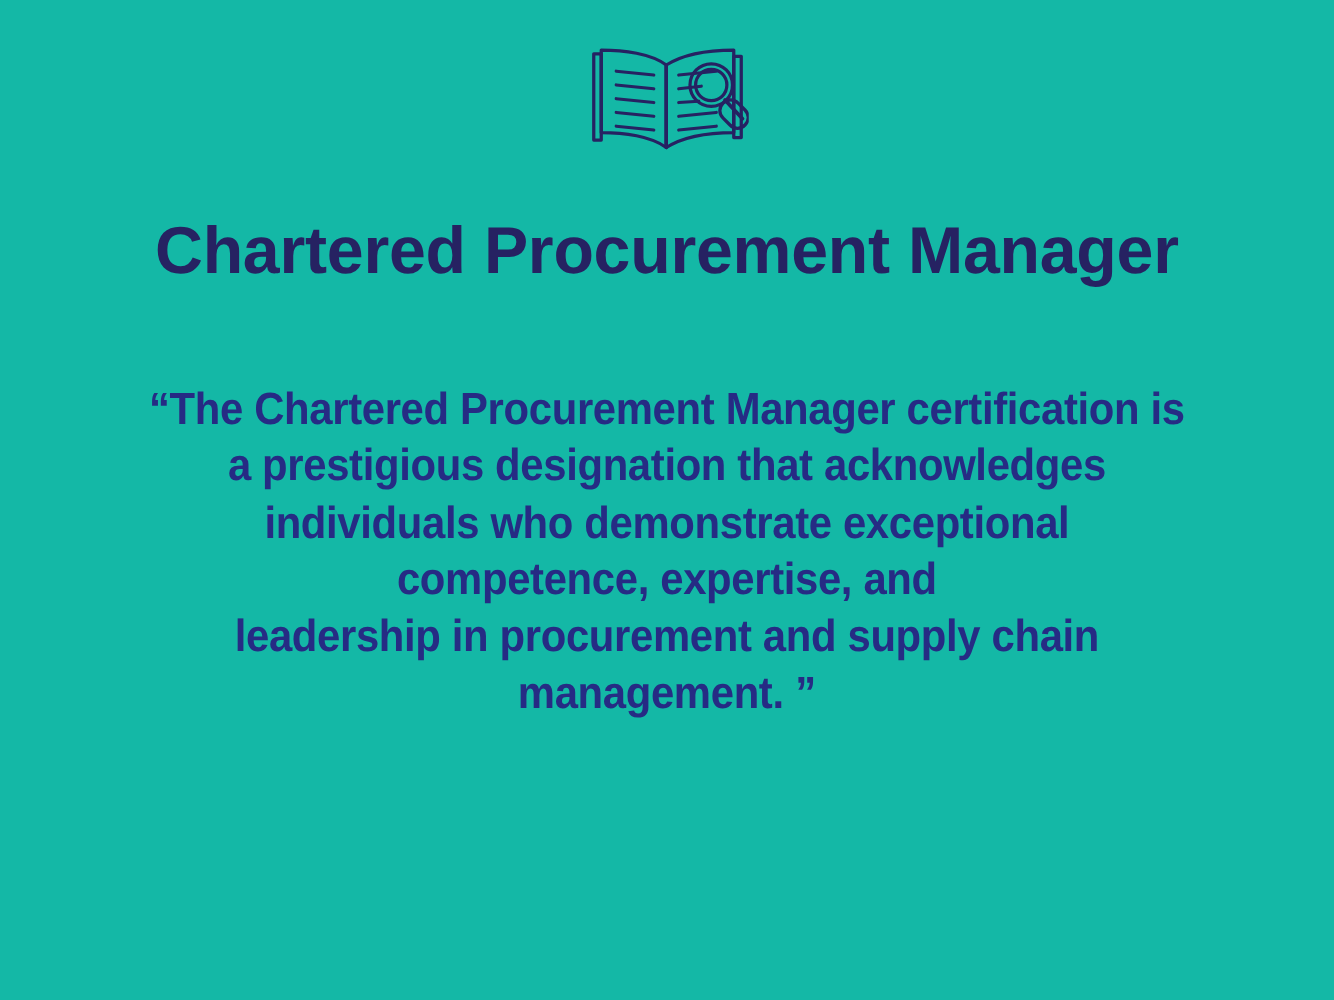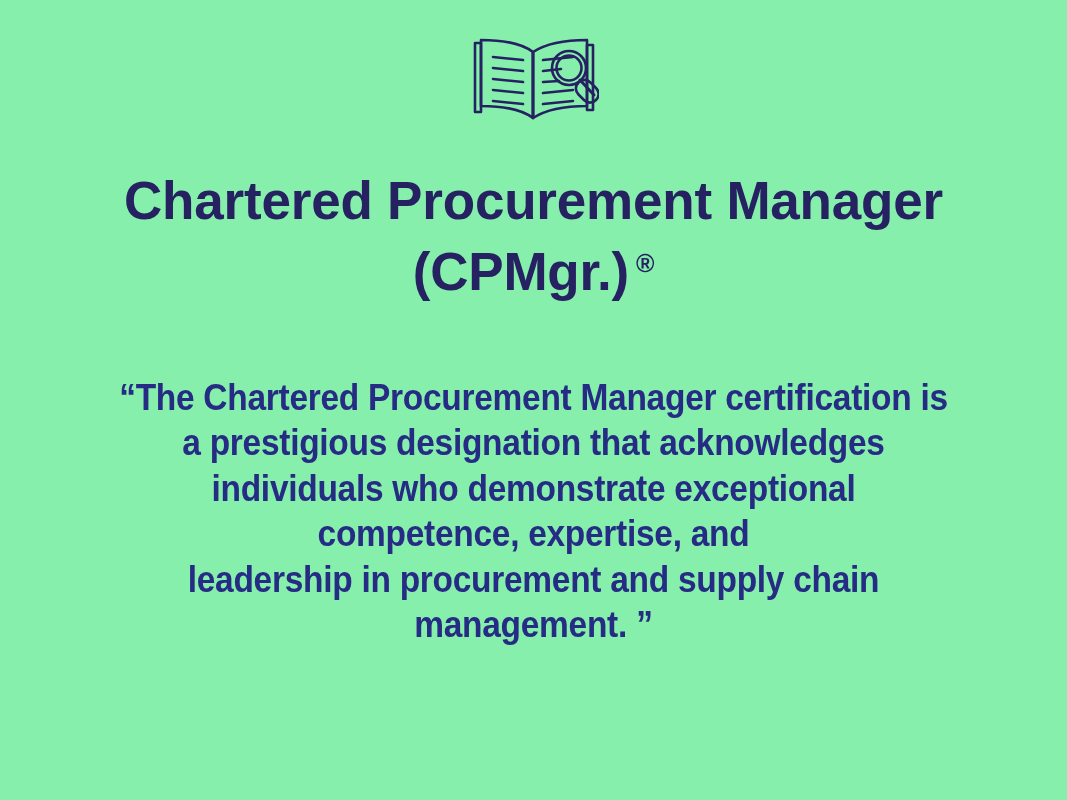--- a/index.html
+++ b/index.html
@@ -11,21 +11,21 @@
     height: 800px;
     background: #ffffff;
     font-family: "Liberation Sans", sans-serif;
     overflow: hidden;
   }
 
   .slide {
     position: relative;
     width: 1067px;
     height: 800px;
-    background: #86efac;
+    background: #14b8a6;
     display: flex;
     flex-direction: column;
     align-items: center;
   }
 
   
   .icon-wrap {
     margin-top: 30px;
     width: 130px;
     height: 98px;
@@ -115,23 +115,20 @@
       <circle cx="100" cy="38" r="17"></circle>
       <circle cx="100" cy="38" r="12.5"></circle>
 
       <path d="M111 50 L125 65" stroke-width="3"></path>
       <path d="M109.5 52.5 C113 49 118 49 121.5 52.5 L127 58 C130.5 61.5 130.5 66.5 127 70 C123.5 73.5 118.5 73.5 115 70 L109.5 64.5 C106 61 106 56 109.5 52.5 Z"></path>
     </svg>
   </div>
 
   <h1 class="title-block">
     <span class="title-line">Chartered Procurement Manager</span>
-    <span class="title-line">
-      <span>(CPMgr.)</span><span class="reg-mark">®</span>
-    </span>
   </h1>
 
   <blockquote class="quote-block">
     <span class="quote-line">“The Chartered Procurement Manager certification is</span>
     <span class="quote-line">a prestigious designation that acknowledges</span>
     <span class="quote-line">individuals who demonstrate exceptional</span>
     <span class="quote-line">competence, expertise, and</span>
     <span class="quote-line">leadership in procurement and supply chain</span>
     <span class="quote-line">
       <span>management.</span><span class="quote-close">”</span>

